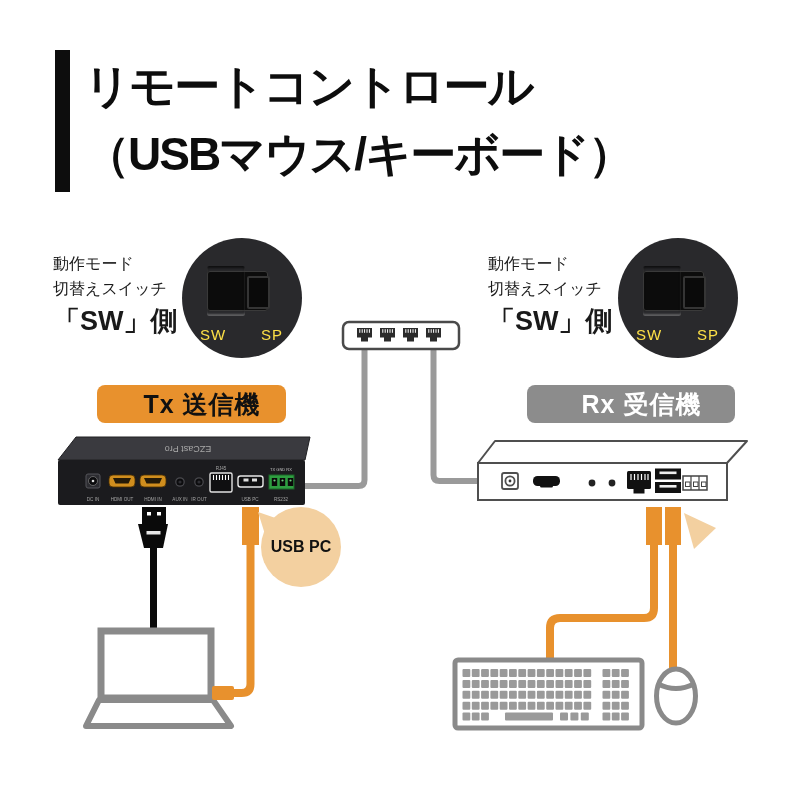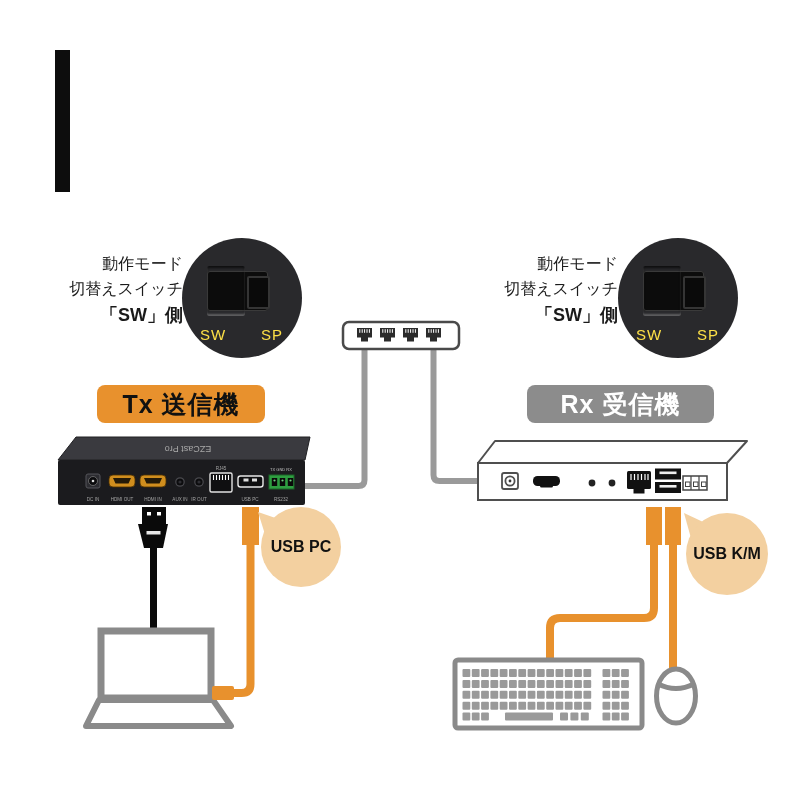--- a/index.html
+++ b/index.html
@@ -7,34 +7,34 @@
     position:relative;width:800px;height:800px;background:#ffffff;overflow:hidden;
     font-family:"Liberation Sans","DejaVu Sans",sans-serif;
     --orange:#E8912D; --tan:#F3D0A0; --gray-label:#8C8C8C; --gray-cable:#9A9A9A; --icon-gray:#8a8a8a;
   }
   .abs{position:absolute;}
   
   .title-bar{left:55px;top:50px;width:15px;height:142px;background:#0d0d0d;}
   .title-text{left:84px;top:52px;width:700px;font-size:46px;font-weight:900;color:#0d0d0d;
     line-height:1.48;letter-spacing:-2px;white-space:nowrap;}
   
-  .callout-text{width:130px;text-align:right;color:#1a1a1a;}
+  .callout-text{width:130px;text-align:left;color:#1a1a1a;}
   .callout-text .l1,.callout-text .l2{font-size:16px;line-height:1.55;}
-  .callout-text .l3{font-size:18px;font-weight:700;line-height:1.45;}
+  .callout-text .l3{font-size:27px;font-weight:700;line-height:1.45;}
   .switch-circle{width:120px;height:120px;border-radius:50%;background:#29292c;}
   .sw-housing{position:absolute;left:25px;top:33px;width:61px;height:40px;background:#0c0c0c;border-radius:3px;box-shadow:0 0 0 1px #3a3a3a inset;}
   .sw-slider{position:absolute;left:25px;top:28px;width:38px;height:50px;border-radius:2px;
     background:repeating-linear-gradient(90deg,#14141 4 0 0px,#a9a9a9 0 2px,#1a1a1a 2px 6px);
     box-shadow:0 -2px 2px rgba(255,255,255,.25) inset,0 2px 3px rgba(0,0,0,.7) inset;}
   .sw-hole{position:absolute;left:65px;top:38px;width:19px;height:29px;background:#0a0a0a;border:2px solid #353535;border-radius:2px;}
   .sw-lbl{position:absolute;bottom:15px;font-size:15px;color:#fde047;letter-spacing:1px;}
   .sw-lbl.sw{left:18px;} .sw-lbl.sp{right:19px;}
   
   .pill{height:38px;border-radius:8px;display:flex;align-items:center;justify-content:center;
-    font-size:25px;font-weight:700;letter-spacing:1px;}
+    font-size:25px;font-weight:700;letter-spacing:1px;padding-left:21px;}
   .pill.tx{left:97px;top:385px;width:168px;background:var(--orange);color:#111;}
   .pill.rx{left:527px;top:385px;width:187px;background:var(--gray-label);color:#ffffff;}
   
   .usb-callout{border-radius:50%;background:var(--tan);display:flex;align-items:center;justify-content:center;
     font-size:16px;font-weight:700;color:#111;}
   .usb-callout.pc{left:261px;top:507px;width:80px;height:80px;}
   .usb-callout.km{left:686px;top:513px;width:82px;height:82px;}
   
   svg{position:absolute;left:0;top:0;}
   .orange-f{fill:var(--orange);}
@@ -285,20 +285,24 @@
     <g>
       <ellipse cx="676" cy="696" rx="19.5" ry="27" fill="#ffffff" stroke="#8a8a8a" stroke-width="5"></ellipse>
       <path d="M658 684 Q676 693 694 684" fill="none" stroke="#8a8a8a" stroke-width="5"></path>
     </g>
 
     <polygon class="tan-f" points="258,512 290,523 268,544"></polygon>
     <polygon class="tan-f" points="684,513 716,528 694,549"></polygon>
   </svg>
 
   <div class="abs title-bar"></div>
+  <div class="abs title-text">
+    <div>リモートコントロール</div>
+    <div>（USBマウス/キーボード）</div>
+  </div>
 
   <div class="abs callout-text" style="left:53px;top:252px;">
     <div class="l1">動作モード</div>
     <div class="l2">切替えスイッチ</div>
     <div class="l3">「SW」側</div>
   </div>
   <div class="abs switch-circle" style="left:182px;top:238px;">
     <div class="sw-housing"></div>
     <div class="sw-slider"></div>
     <div class="sw-hole"></div>
@@ -316,15 +320,14 @@
     <div class="sw-slider"></div>
     <div class="sw-hole"></div>
     <div class="sw-lbl sw">SW</div>
     <div class="sw-lbl sp">SP</div>
   </div>
 
   <div class="abs pill tx">Tx 送信機</div>
   <div class="abs pill rx">Rx 受信機</div>
 
   <div class="abs usb-callout pc">USB PC</div>
-  <div class="abs usb-callout km">USB K/M</div>
 
 </div>
 
 </body></html>

